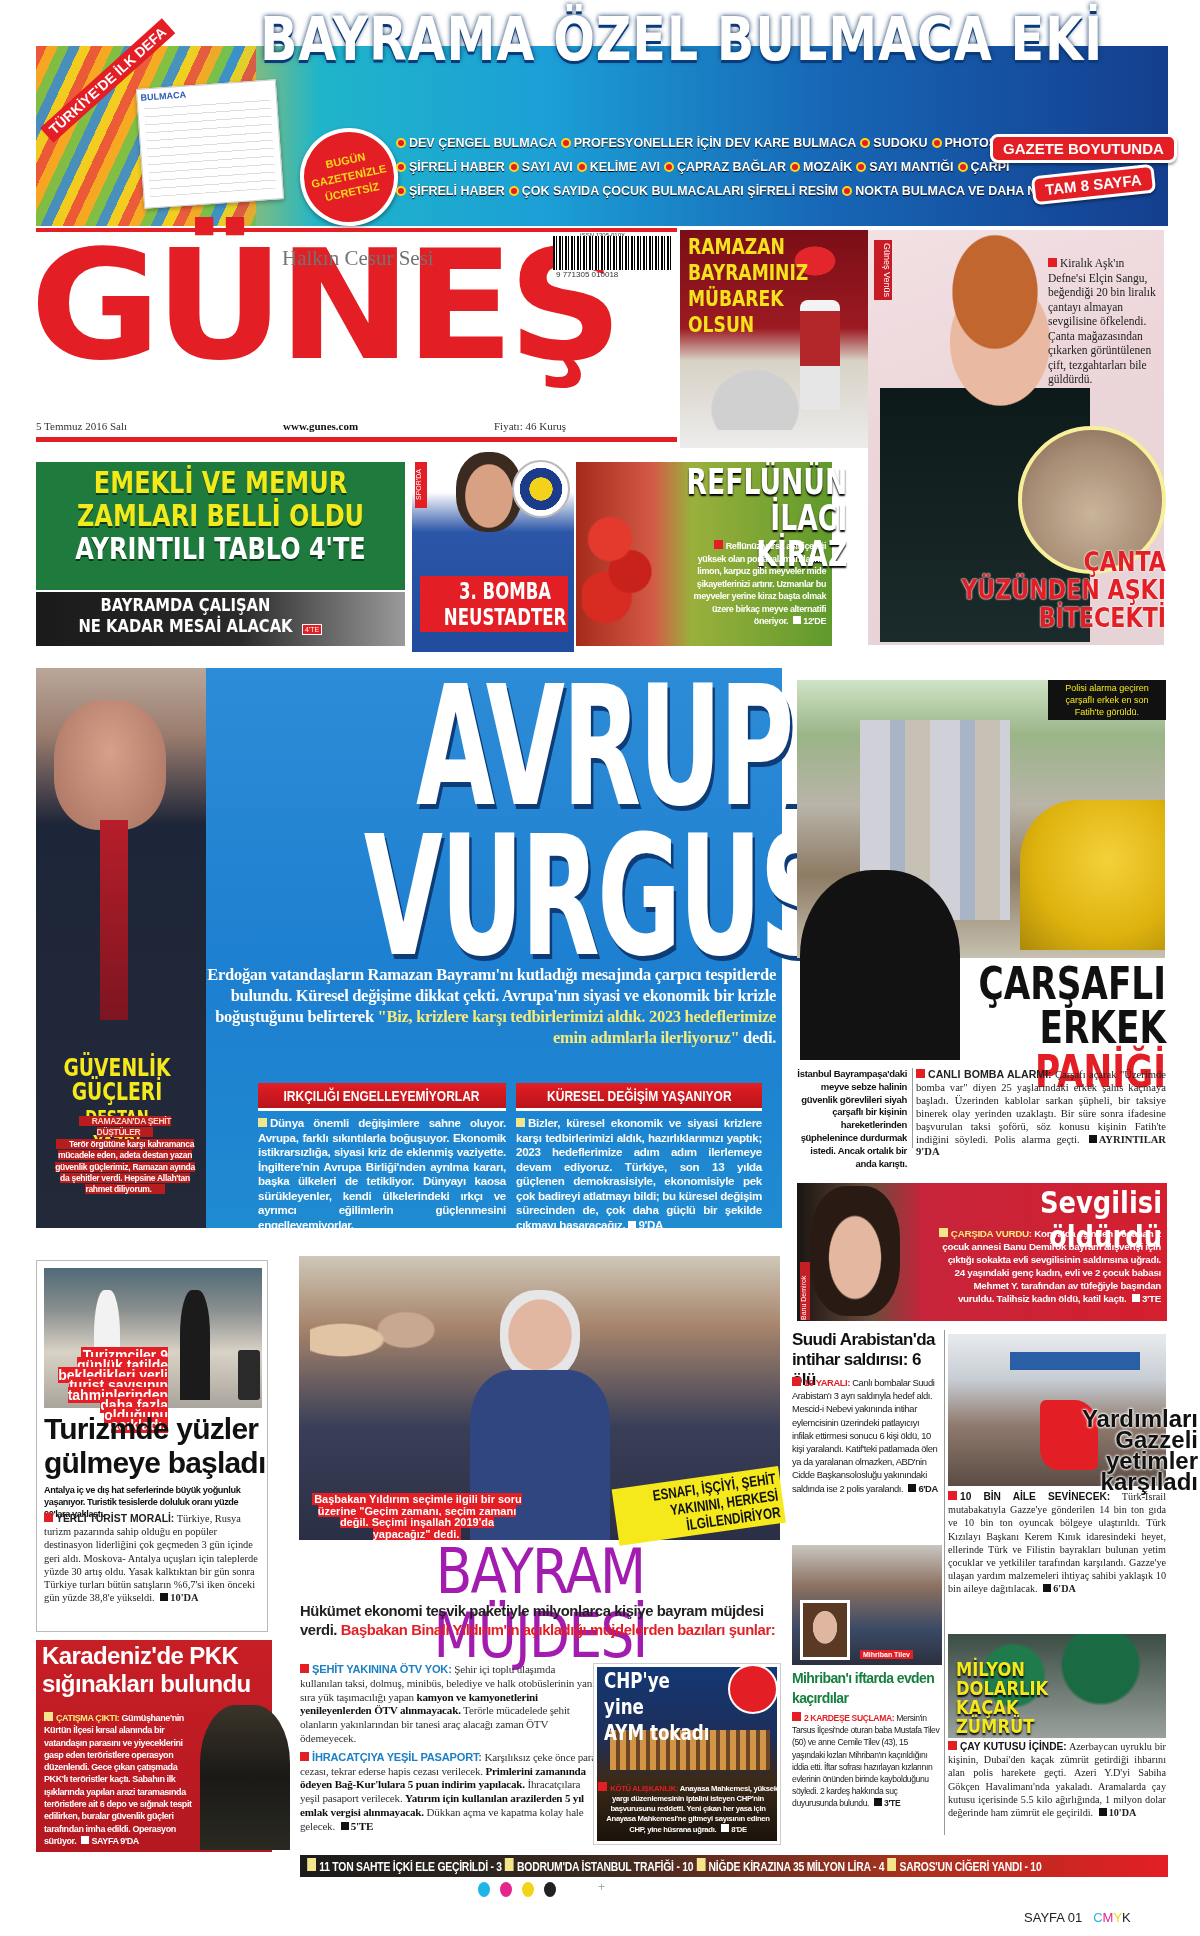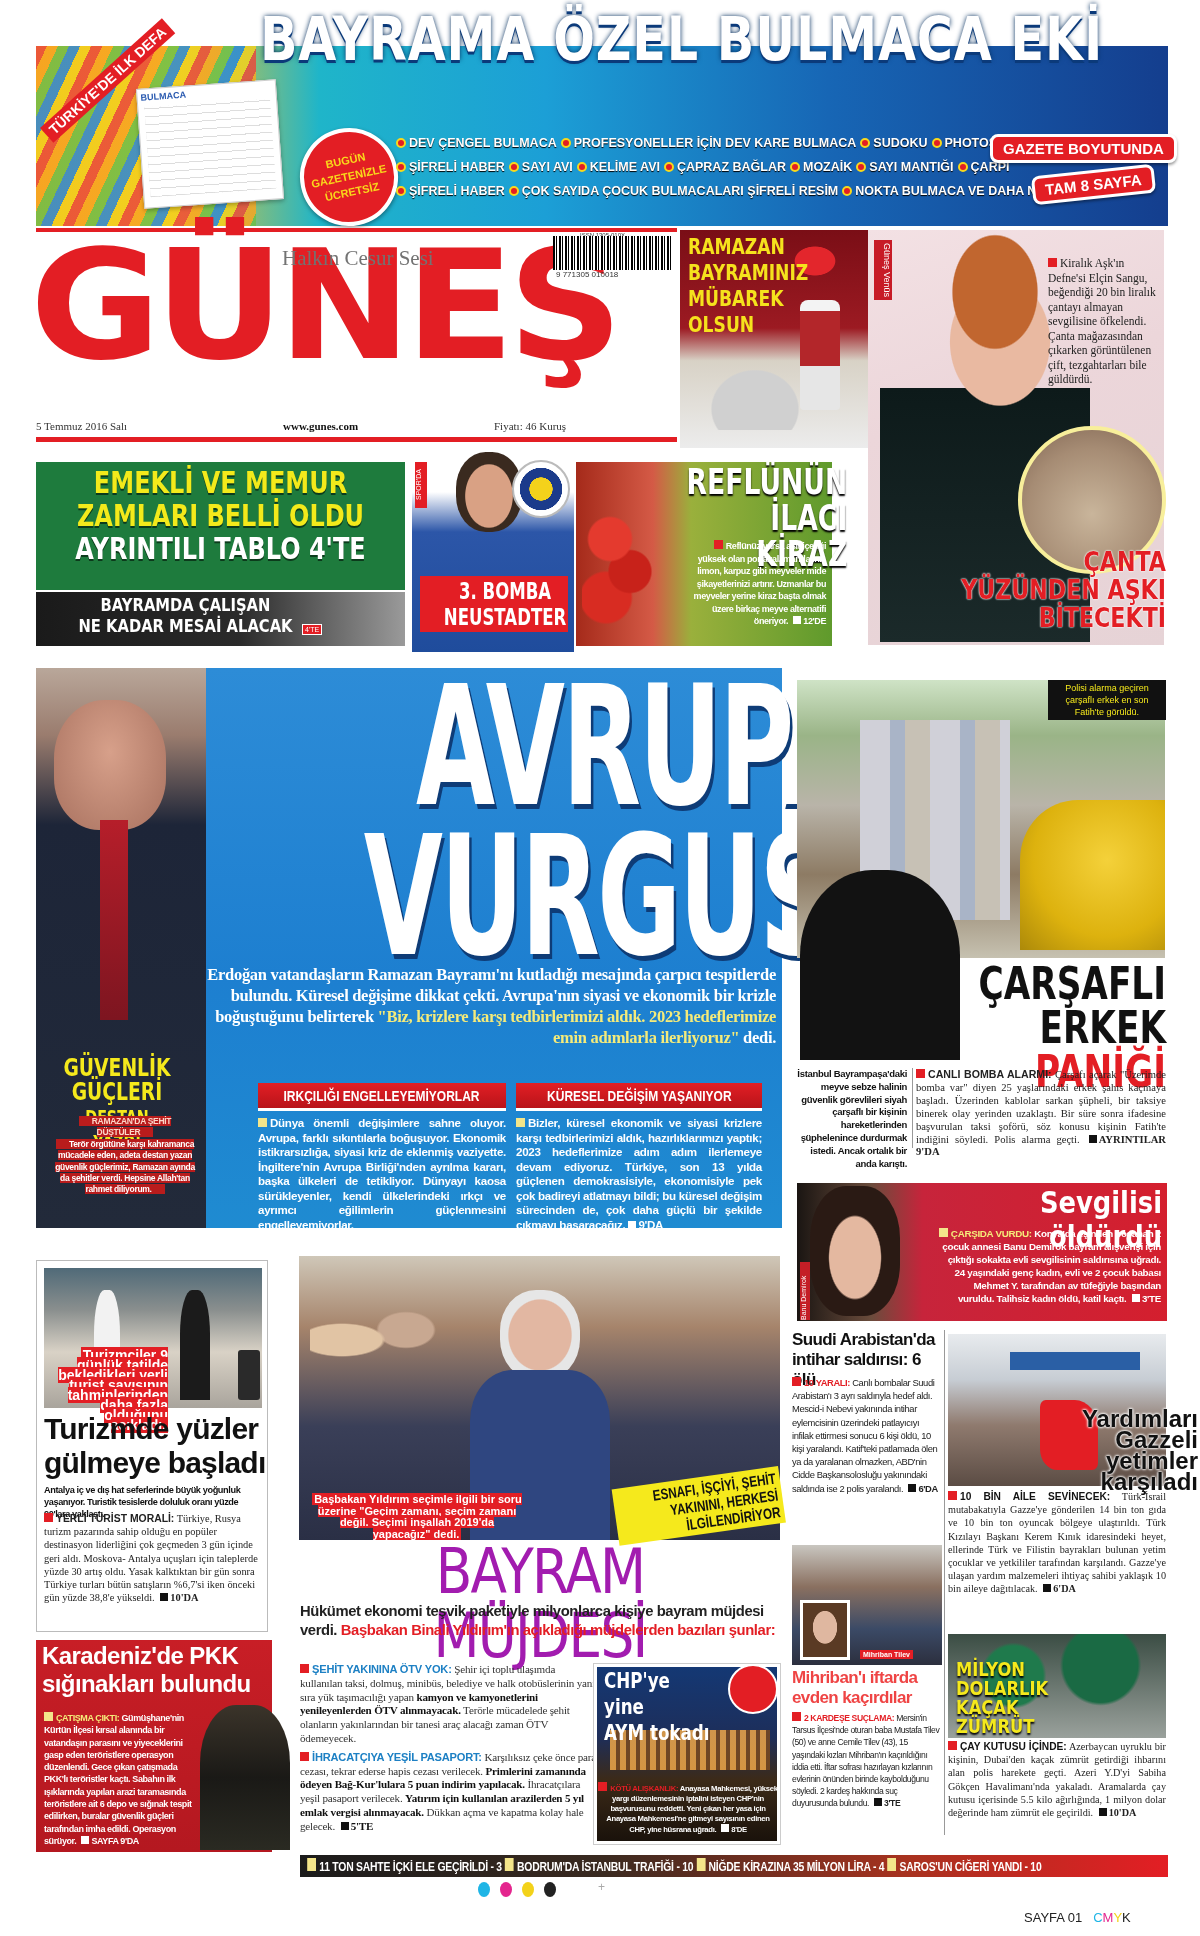--- a/index.html
+++ b/index.html
@@ -126,21 +126,21 @@
 #chp-body{left:598px;top:1782px;width:180px;text-align:center;font-size:7.7px;line-height:10px;font-weight:bold;color:#fff;letter-spacing:-0.3px}
 #chp-body .lbl{color:#e31e24}
 
 #suudi-h{left:792px;top:1330px;width:150px;font-size:17px;line-height:20px;font-weight:bold;color:#111;letter-spacing:-0.6px}
 #suudi-body{left:792px;top:1376px;width:150px;font-size:9.4px;line-height:13.2px;color:#222;letter-spacing:-0.4px}
 #suudi-body .lbl{color:#e31e24;font-weight:bold}
 #vdiv{left:944px;top:1330px;width:1px;height:505px;background:#999}
 #mih-photo{left:792px;top:1545px;width:150px;height:120px;background:linear-gradient(180deg,#c9c6c0 0%,#8a7060 35%,#3b4a66 70%,#2c2f3e 100%)}
 #mih-inset{left:800px;top:1600px;width:50px;height:60px;border:3px solid #fff;background:radial-gradient(ellipse at 50% 45%,#dfb7a0 0 38%,#5a3a24 40%)}
 #mih-tag{left:860px;top:1650px;font-size:7px;color:#fff;background:#e31e24;padding:1px 3px;font-weight:bold}
-#mih-h{left:792px;top:1668px;width:150px;font-size:17px;line-height:20px;font-weight:bold;color:#ef4444;letter-spacing:-0.6px}
+#mih-h{left:792px;top:1668px;width:150px;font-size:14px;line-height:20px;font-weight:bold;color:#15803d;letter-spacing:-0.6px}
 #mih-body{left:792px;top:1712px;width:150px;font-size:8.6px;line-height:12.2px;color:#222;letter-spacing:-0.4px}
 #mih-body .lbl{color:#e31e24;font-weight:bold}
 
 #gazze-photo{left:948px;top:1334px;width:218px;height:152px;background:linear-gradient(180deg,#e8ebee 0%,#c7cdd4 30%,#8f7a6e 60%,#5b4c44 100%)}
 #gazze-flag{left:1040px;top:1400px;width:58px;height:70px;background:#e31e24;border-radius:10% 40% 10% 30%}
 #gazze-h{left:1022px;top:1408px;width:176px;text-align:right;font-size:24px;line-height:21px;font-weight:bold;color:#111;text-shadow:0 0 2px #fff,0 0 3px #fff,0 0 3px #fff}
 #gazze-body{left:948px;top:1490px;width:218px;font-size:10.2px;line-height:13.2px;color:#222;font-family:"Liberation Serif",serif;text-align:justify}
 #gazze-body .lbl{font-family:"Liberation Sans",sans-serif;font-weight:bold;color:#111}
 
 #zum-photo{left:948px;top:1634px;width:218px;height:104px;background:radial-gradient(circle at 30% 40%,#1f7a4c 0 18%,transparent 20%),radial-gradient(circle at 70% 30%,#1a6a44 0 22%,transparent 24%),linear-gradient(180deg,#3b4d44,#9aa19c)}

